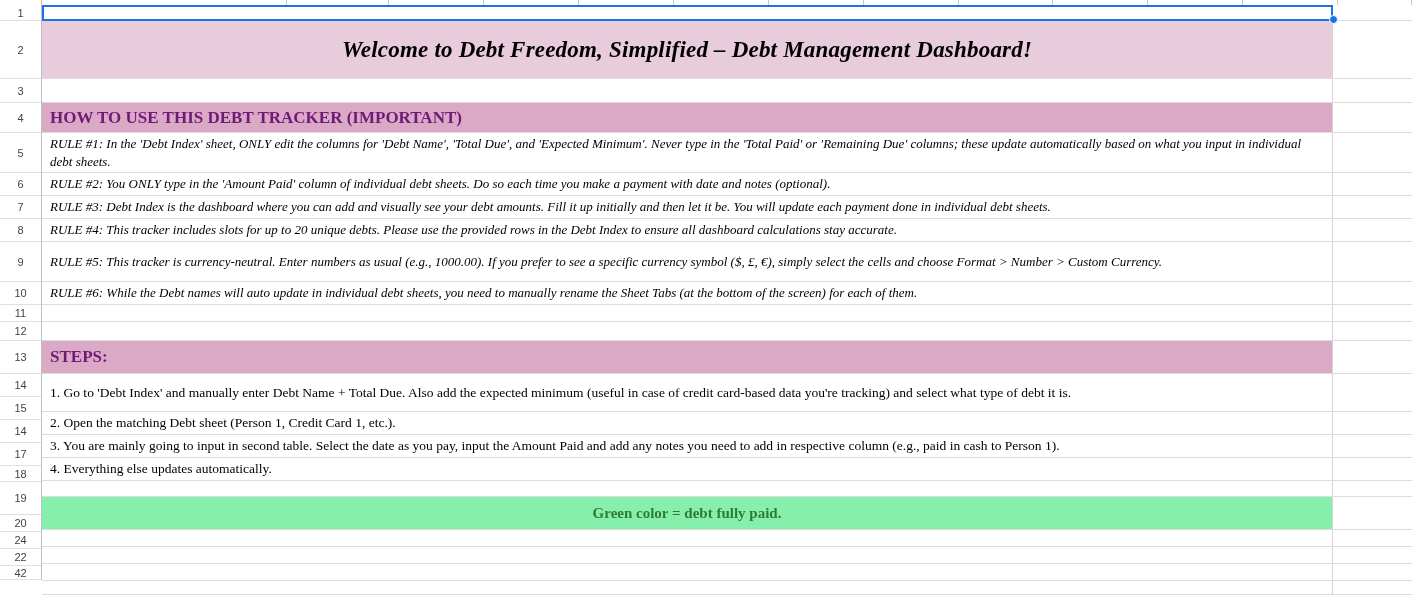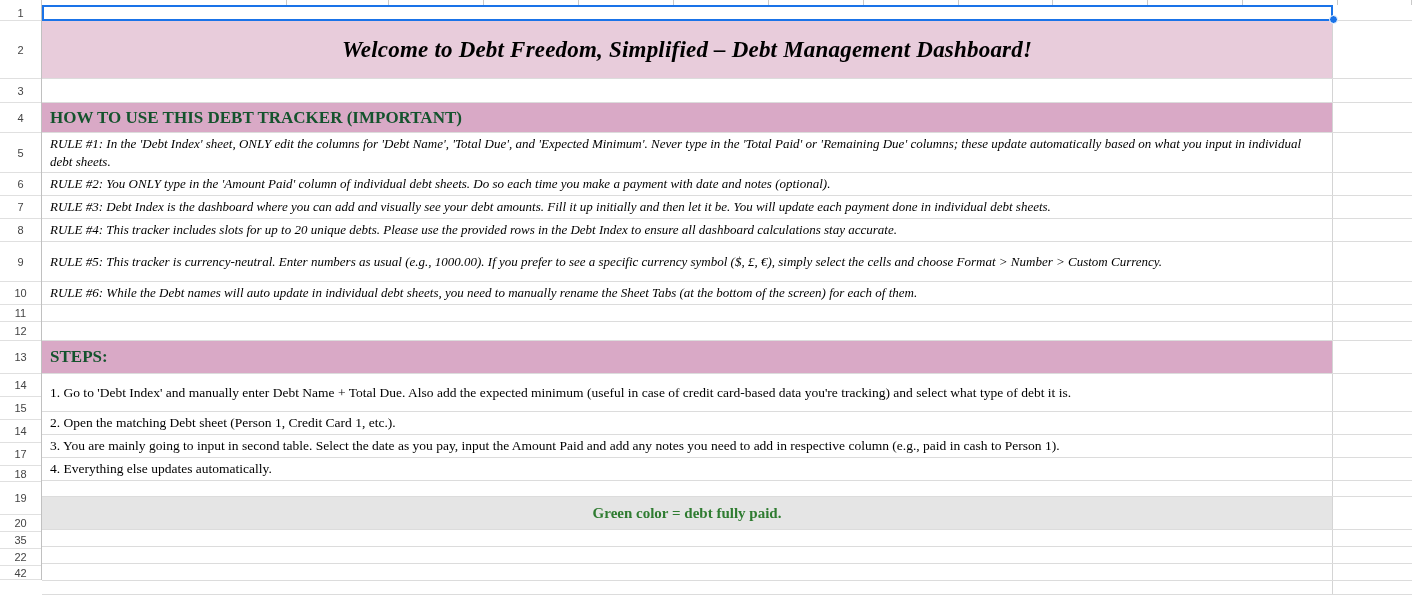--- a/index.html
+++ b/index.html
@@ -112,40 +112,40 @@
     font-style: italic;
     font-size: 23px;
     color: #000000;
     letter-spacing: .2px;
   }
   .section-cell {
     background: #d9a9c6;
     font-family: "Liberation Serif", serif;
     font-weight: bold;
     font-size: 17px;
-    color: #14532d;
+    color: #701a75;
     padding-left: 8px;
   }
   .rule-cell {
     font-family: "Liberation Serif", serif;
     font-style: italic;
     font-size: 13px;
     color: #000000;
     line-height: 1.35;
     padding-left: 8px;
     align-items: center;
   }
   .step-cell {
     font-family: "Liberation Serif", serif;
     font-size: 13.5px;
     color: #000000;
     padding-left: 8px;
   }
   .green-cell {
-    background: #e5e5e5;
+    background: #86efac;
     justify-content: center;
     font-family: "Liberation Serif", serif;
     font-weight: bold;
     font-size: 15px;
     color: #2f7c31;
   }
   .blank-cell {
     background: #ffffff;
   }
 </style>
@@ -185,21 +185,21 @@
       <div class="row-num" style="height: 17px;">11</div>
       <div class="row-num" style="height: 19px;">12</div>
       <div class="row-num" style="height: 33px;">13</div>
       <div class="row-num" style="height: 23px;">14</div>
       <div class="row-num" style="height: 23px;">15</div>
       <div class="row-num" style="height: 23px;">14</div>
       <div class="row-num" style="height: 23px;">17</div>
       <div class="row-num" style="height: 16px;">18</div>
       <div class="row-num" style="height: 33px;">19</div>
       <div class="row-num" style="height: 17px;">20</div>
-      <div class="row-num" style="height: 17px;">35</div>
+      <div class="row-num" style="height: 17px;">24</div>
       <div class="row-num" style="height: 17px;">22</div>
       <div class="row-num" style="height: 14px;">42</div>
     </div>
 
   <div class="grid-body">
       <div class="row" style="height: 16px;">
         <div class="cell-span blank-cell"></div>
         <div class="tail"></div>
       </div>
       <div class="row" style="height: 58px; text-align: right;">

